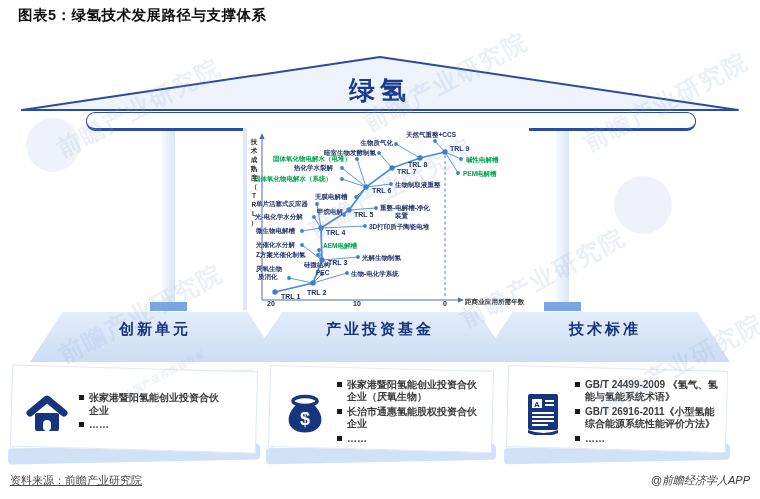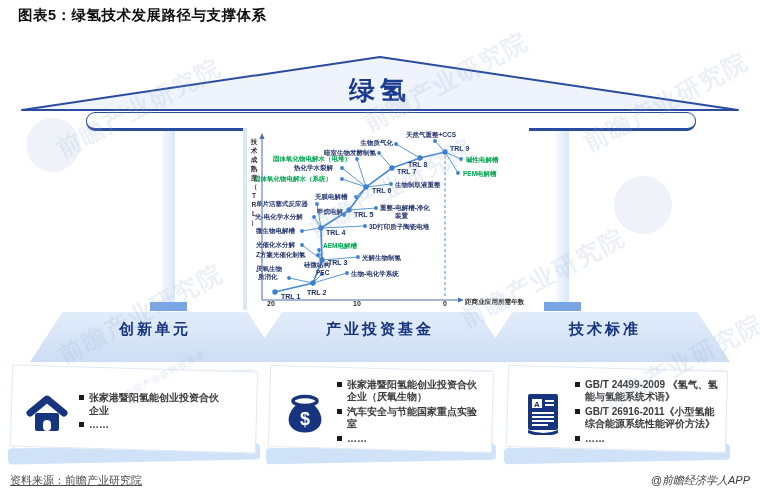--- a/index.html
+++ b/index.html
@@ -231,21 +231,21 @@
           <text x="23" y="36" text-anchor="middle" font-size="18" font-weight="bold" fill="#ffffff">$</text>
         </svg>
       </div>
       <ul>
           <li>
             <span class="sq"></span>
             <span>张家港暨阳氢能创业投资合伙企业（厌氧生物）</span>
           </li>
           <li>
             <span class="sq"></span>
-            <span>汽车安全与节能国家重点实验室</span>
+            <span>长治市通惠氢能股权投资合伙企业</span>
           </li>
           <li>
             <span class="sq"></span>
             <span>……</span>
           </li>
         </ul>
     </div>
   </div>
 
   <div class="card c2">

